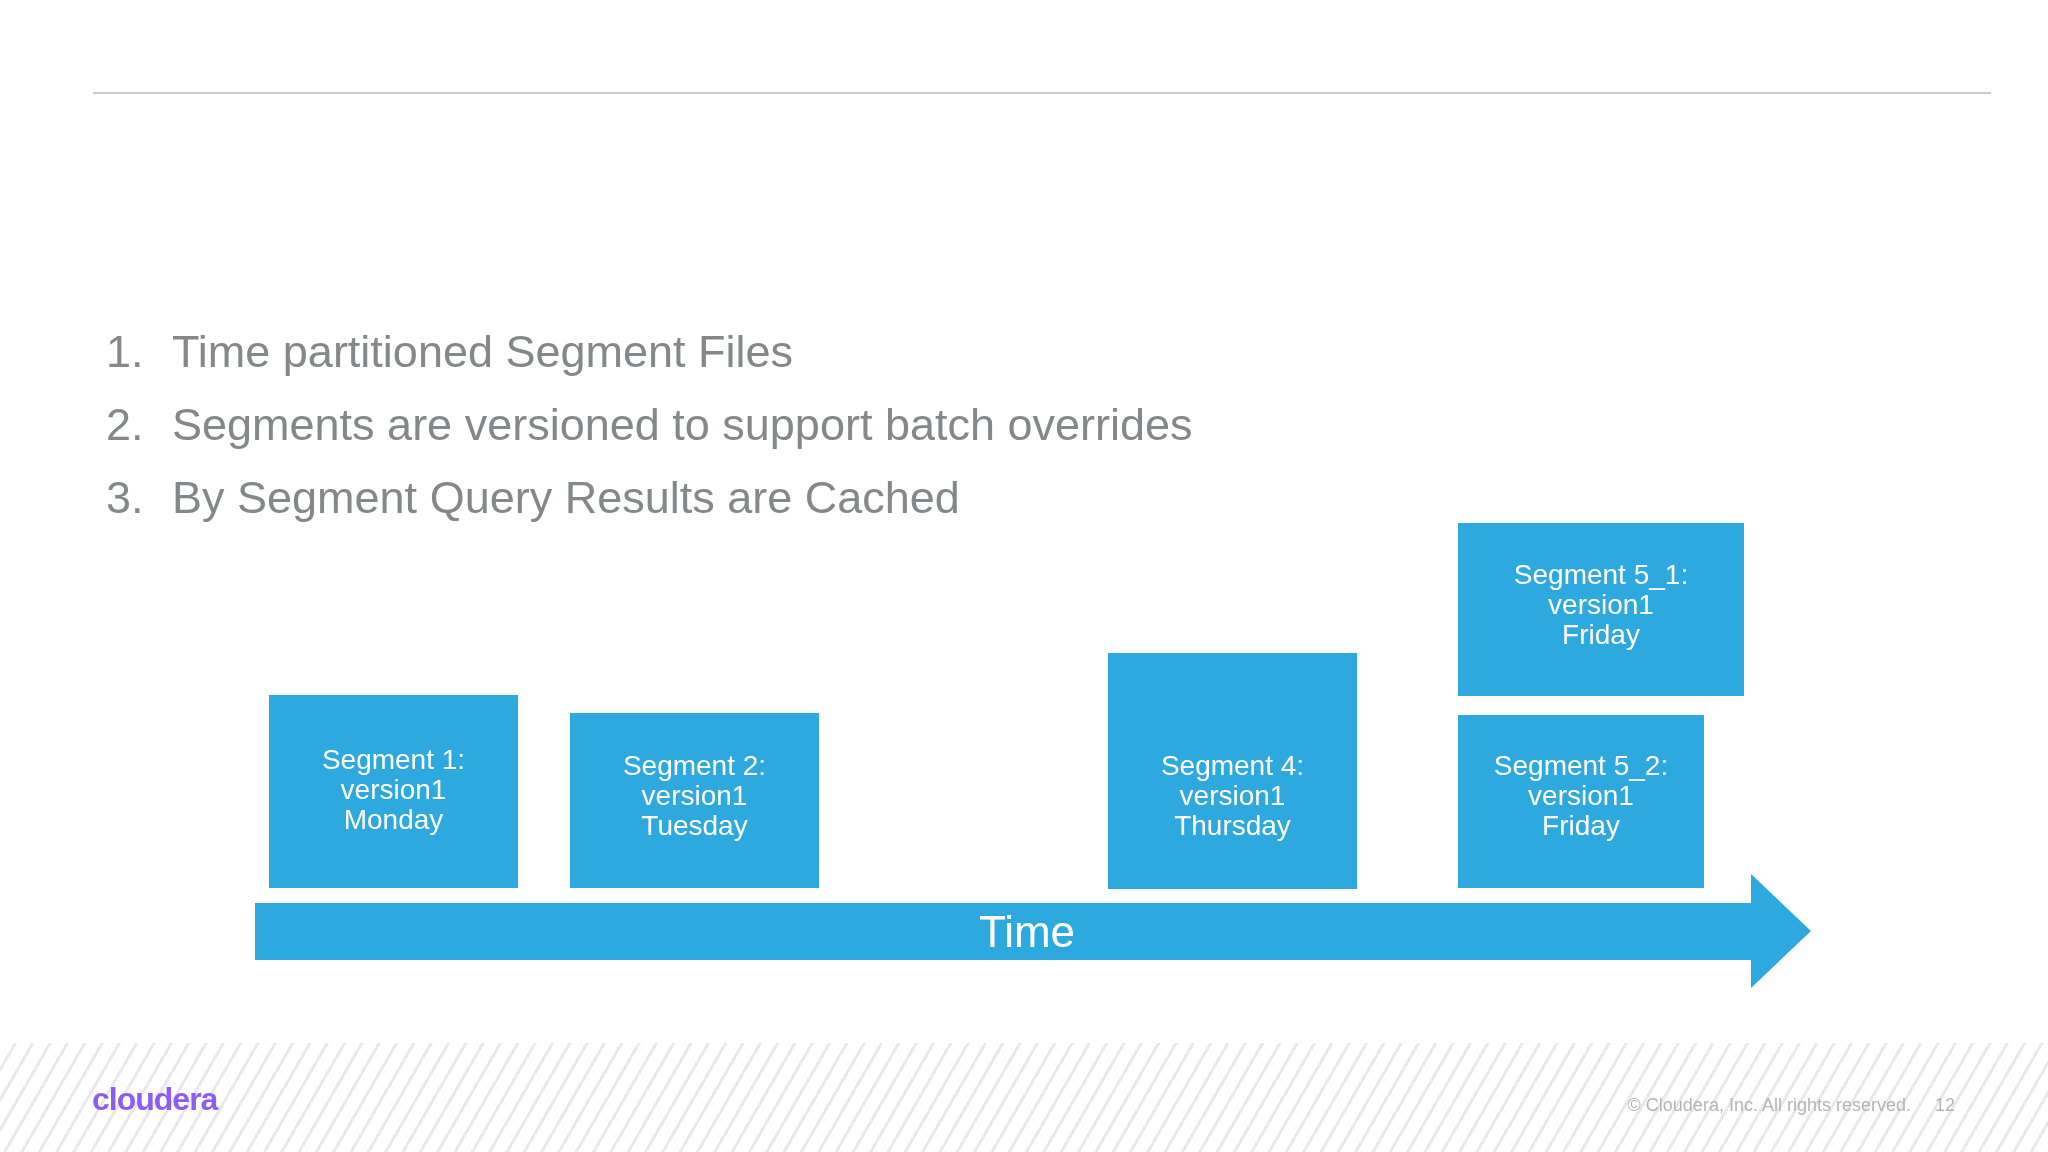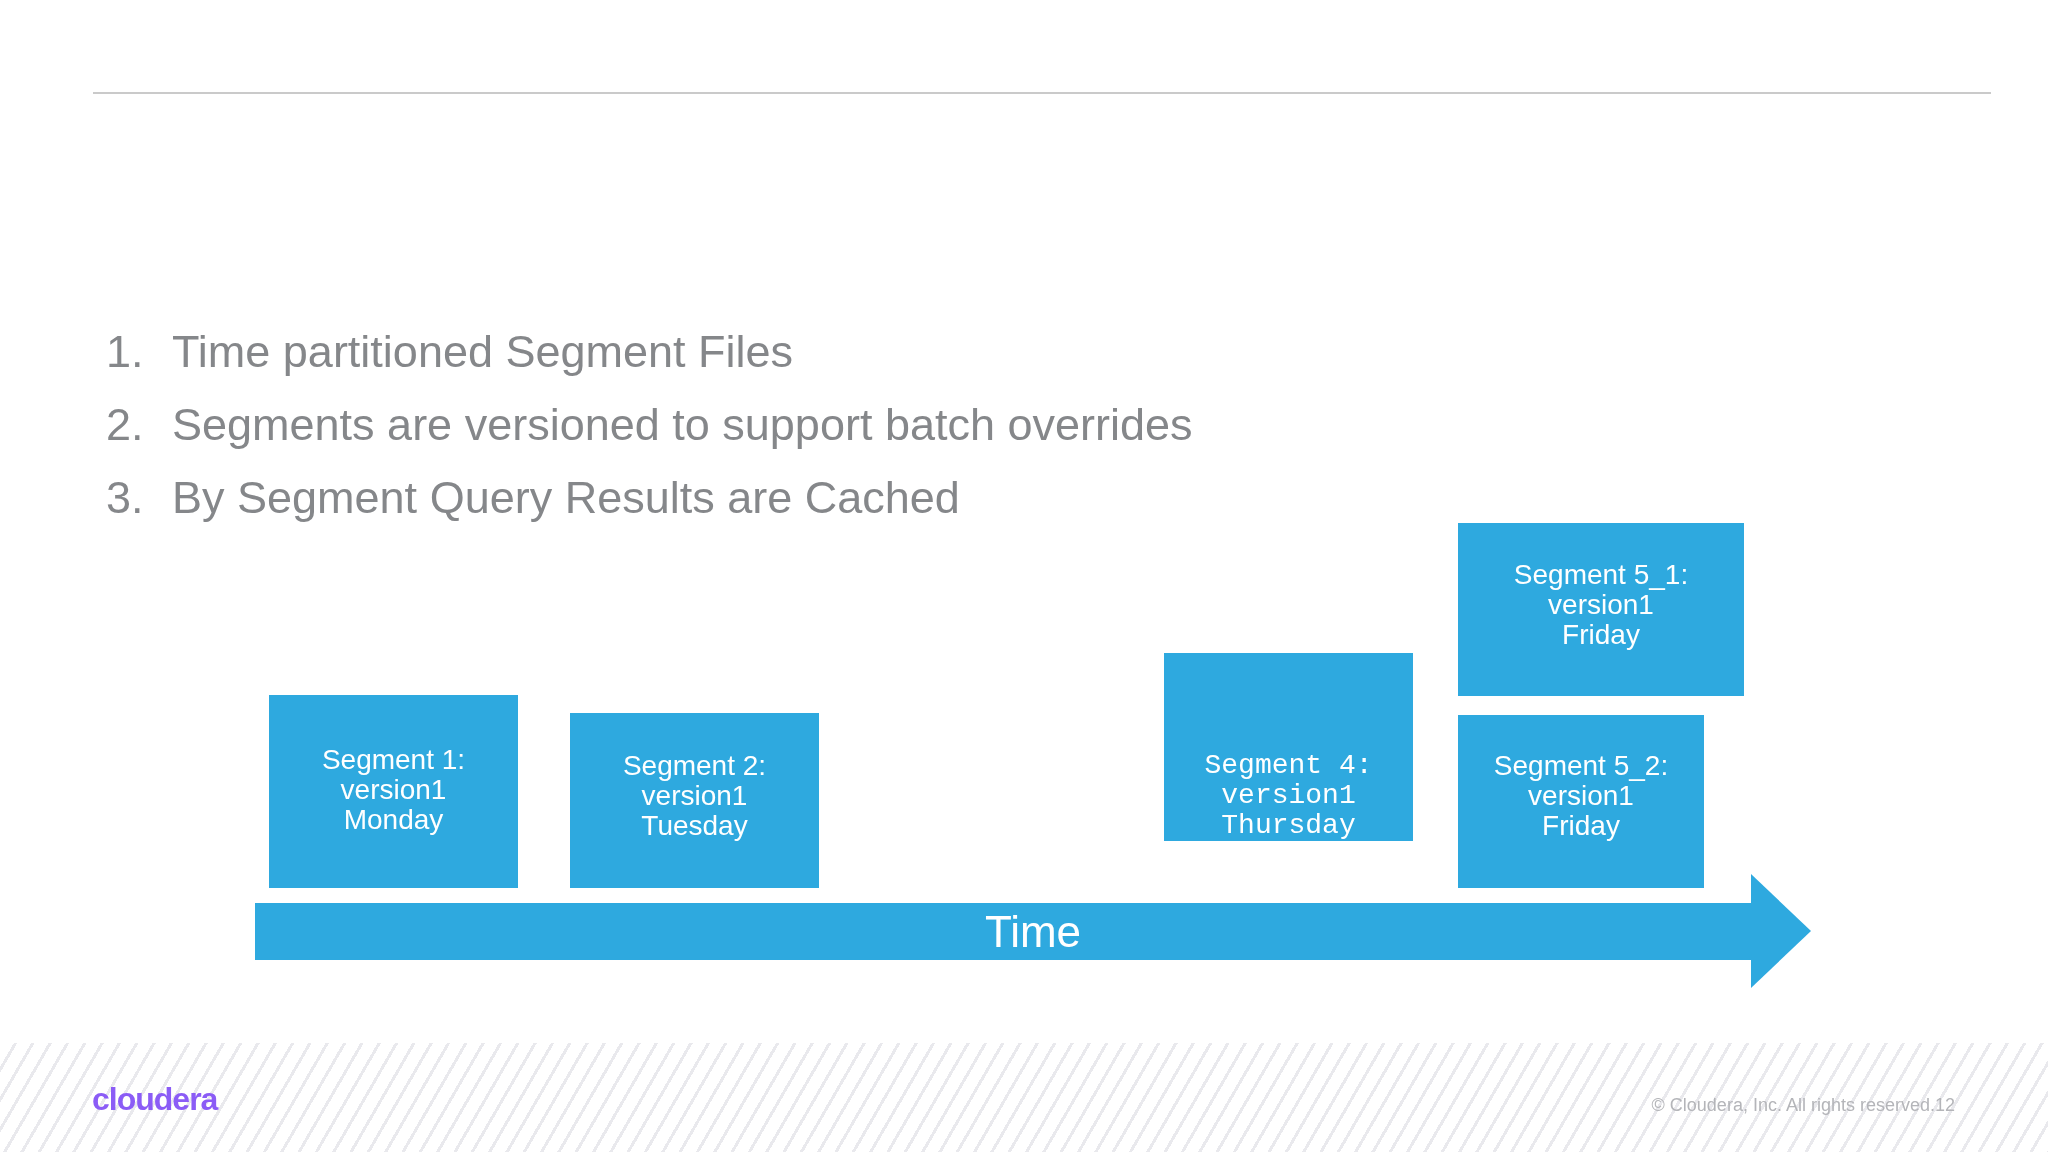--- a/index.html
+++ b/index.html
@@ -85,21 +85,21 @@
     color: #ffffff;
     font-size: 28px;
     line-height: 30px;
   }
   .seg--1  { left: 269px;  top: 695px; width: 249px; height: 193px; }
   .seg--1 .seg-text { top: 50px; }
   .seg--2  { left: 570px;  top: 713px; width: 249px; height: 175px; }
   .seg--2 .seg-text { top: 38px; }
   .seg--3  { left: 864px;  top: 703px; width: 248px; height: 185px; }
   .seg--3 .seg-text { top: 48px; }
-  .seg--4  { left: 1164px; top: 653px; width: 249px; height: 188px; font-family: Liberation Mono, monospace; }
+  .seg--4  { left: 1108px; top: 653px; width: 249px; height: 236px; }
   .seg--4 .seg-text { top: 98px; }
   .seg--5a { left: 1458px; top: 523px; width: 246px; height: 173px; padding-left: 40px; }
   .seg--5a .seg-text { top: 37px; }
   .seg--5b { left: 1458px; top: 715px; width: 246px; height: 173px; }
   .seg--5b .seg-text { top: 36px; }
 
   
   .arrow-bar {
     position: absolute;
     left: 255px;
@@ -113,21 +113,21 @@
     left: 1751px;
     top: 874px;
     width: 0;
     height: 0;
     border-top: 57px solid transparent;
     border-bottom: 57px solid transparent;
     border-left: 60px solid #2ea9df;
   }
   .time-label {
     position: absolute;
-    left: 255px;
+    left: 249px;
     top: 903px;
     width: 1556px;
     height: 57px;
     display: flex;
     align-items: center;
     justify-content: center;
     color: #ffffff;
     font-size: 44px;
   }
 
@@ -153,20 +153,21 @@
     font-weight: 700;
     letter-spacing: -1px;
     color: #8b5cf6;
   }
   .footer-right {
     position: absolute;
     right: 93px;
     top: 1094px;
     display: flex;
     align-items: baseline;
+    gap: 24px;
     font-size: 18px;
     line-height: 22px;
     color: #b4b5b9;
     white-space: nowrap;
   }
 </style>
 </head>
 <body>
 
 <div class="slide">

